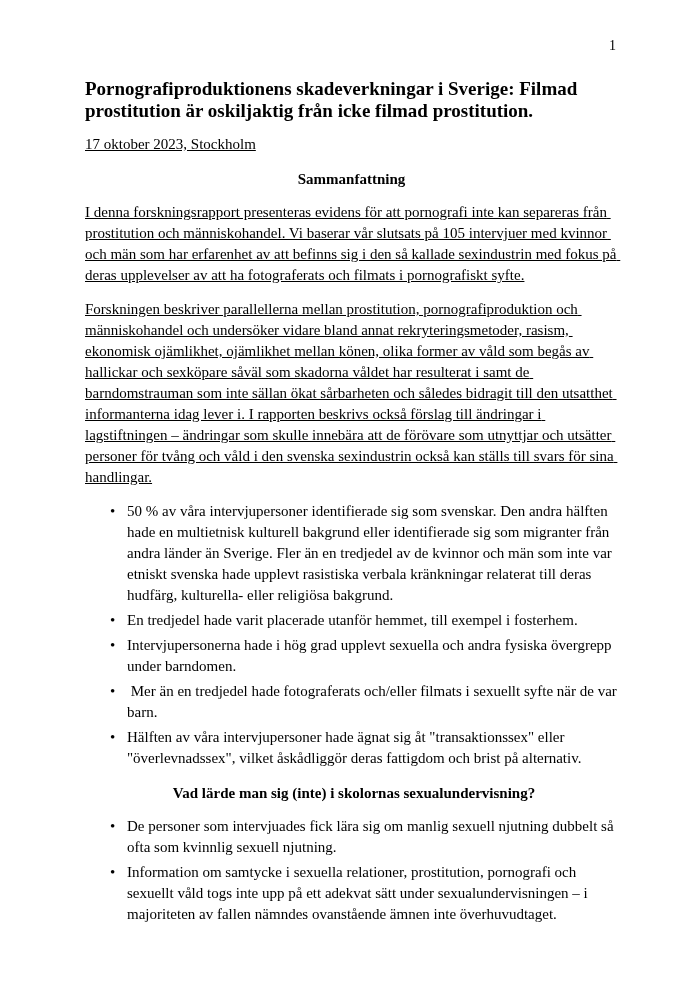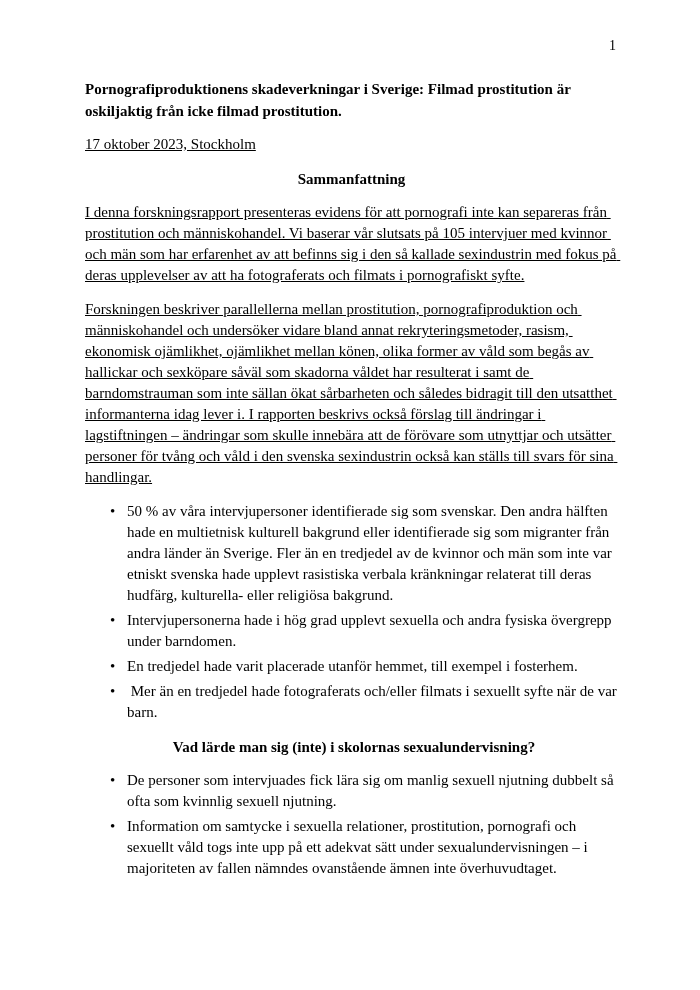--- a/index.html
+++ b/index.html
@@ -23,21 +23,21 @@
     overflow: hidden;
     background: #ffffff;
   }
   .pageno {
     text-align: right;
     font-size: 14px;
     line-height: 16px;
     margin: 0 2px 24px 0;
   }
   .title {
-    font-size: 15px;
+    font-size: 19px;
     font-weight: bold;
     line-height: 22px;
     margin: 0 0 12px 0;
   }
   .body-par {
     margin: 0 0 13px 0;
     white-space: pre-wrap;
     text-decoration: underline;
   }
   .section-heading {
@@ -82,23 +82,24 @@
 
   <h2 class="section-heading">Sammanfattning</h2>
 
   <p class="body-par">I denna forskningsrapport presenteras evidens för att pornografi inte kan separeras från prostitution och människohandel. Vi baserar vår slutsats på 105 intervjuer med kvinnor och män som har erfarenhet av att befinns sig i den så kallade sexindustrin med fokus på deras upplevelser av att ha fotograferats och filmats i pornografiskt syfte.</p>
 
   <p class="body-par">Forskningen beskriver parallellerna mellan prostitution, pornografiproduktion och människohandel och undersöker vidare bland annat rekryteringsmetoder, rasism, ekonomisk ojämlikhet, ojämlikhet mellan könen, olika former av våld som begås av hallickar och sexköpare såväl som skadorna våldet har resulterat i samt de barndomstrauman som inte sällan ökat sårbarheten och således bidragit till den utsatthet informanterna idag lever i. I rapporten beskrivs också förslag till ändringar i lagstiftningen – ändringar som skulle innebära att de förövare som utnyttjar och utsätter personer för tvång och våld i den svenska sexindustrin också kan ställs till svars för sina handlingar.</p>
 
 
   <ul class="bullets">
     <li>50 % av våra intervjupersoner identifierade sig som svenskar. Den andra hälften hade en multietnisk kulturell bakgrund eller identifierade sig som migranter från andra länder än Sverige. Fler än en tredjedel av de kvinnor och män som inte var etniskt svenska hade upplevt rasistiska verbala kränkningar relaterat till deras hudfärg, kulturella- eller religiösa bakgrund.</li>
+    <li>En tredjedel hade varit placerade utanför hemmet, till exempel i fosterhem.</li>
     <li>Intervjupersonerna hade i hög grad upplevt sexuella och andra fysiska övergrepp under barndomen.</li>
-    <li>En tredjedel hade varit placerade utanför hemmet, till exempel i fosterhem.</li>
     <li> Mer än en tredjedel hade fotograferats och/eller filmats i sexuellt syfte när de var barn.</li>
+    <li>Hälften av våra intervjupersoner hade ägnat sig åt "transaktionssex" eller "överlevnadssex", vilket åskådliggör deras fattigdom och brist på alternativ.</li>
   </ul>
 
   <h2 class="section-heading indented">Vad lärde man sig (inte) i skolornas sexualundervisning?</h2>
 
   <ul class="bullets">
     <li>De personer som intervjuades fick lära sig om manlig sexuell njutning dubbelt så ofta som kvinnlig sexuell njutning.</li>
     <li>Information om samtycke i sexuella relationer, prostitution, pornografi och sexuellt våld togs inte upp på ett adekvat sätt under sexualundervisningen – i majoriteten av fallen nämndes ovanstående ämnen inte överhuvudtaget.</li>
   </ul>
 
 </div>

